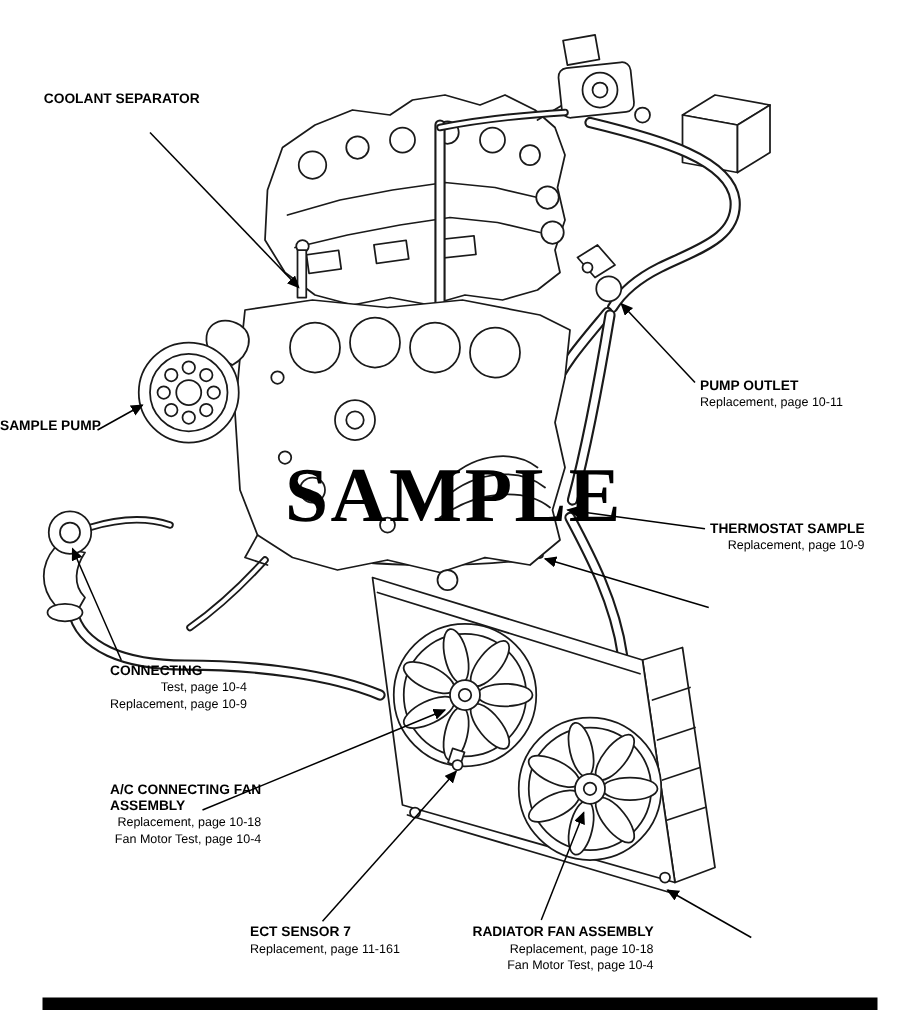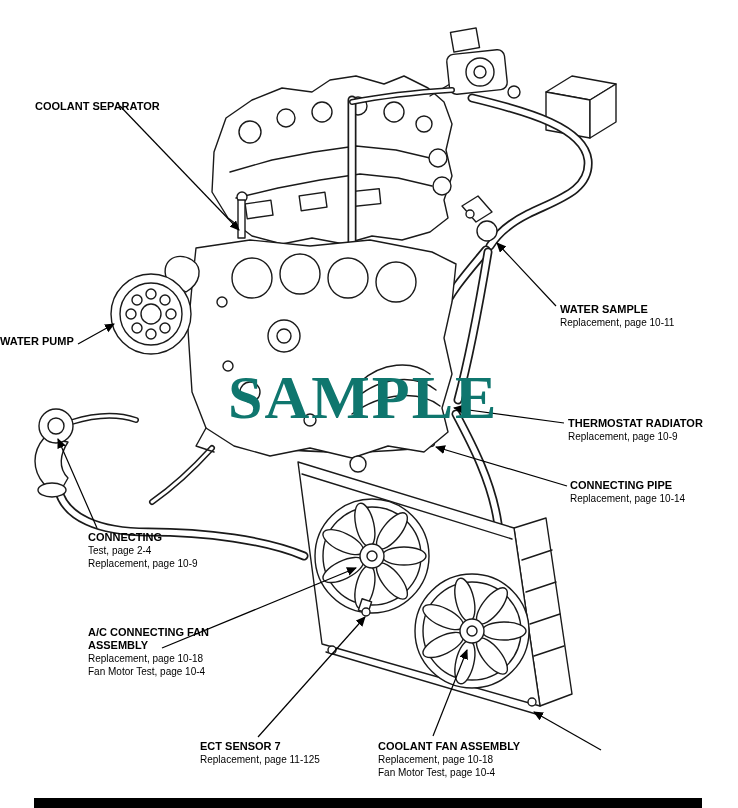--- a/index.html
+++ b/index.html
@@ -18,27 +18,27 @@
   .ln { fill: none; stroke: #1a1a1a; stroke-width: 1.4; stroke-linejoin: round; stroke-linecap: round; }
   .fw { fill: #ffffff; stroke: #1a1a1a; stroke-width: 1.4; stroke-linejoin: round; }
   .hb { fill: none; stroke: #1a1a1a; stroke-width: 9; stroke-linecap: round; }
   .hw { fill: none; stroke: #ffffff; stroke-width: 5.6; stroke-linecap: round; }
   .hb2 { fill: none; stroke: #1a1a1a; stroke-width: 6; stroke-linecap: round; }
   .hw2 { fill: none; stroke: #ffffff; stroke-width: 3; stroke-linecap: round; }
   .leader line { stroke: #000000; stroke-width: 1.2; }
 
   .label { position: absolute; color: #000; }
   .label-title { font-weight: bold; font-size: 11px; line-height: 1.2; white-space: pre-line; }
-  .label-sub { font-size: 10px; line-height: 1.3; white-space: pre-line; }
+  .label-sub { font-size: 10px; line-height: 1.3; white-space: pre-line; text-align: right; }
 
   .watermark {
     position: absolute; left: 228px; top: 362px;
     font-family: "Liberation Serif", serif;
     font-weight: 700; font-size: 62px; letter-spacing: 2px;
-    color: #0f766e;
+    color: #000000;
     pointer-events: none;
   }
   .bottom-bar {
     position: absolute; left: 34px; top: 798px;
     width: 668px; height: 10px; background: #000000;
   }
 </style>
 </head>
 <body>
 
@@ -200,63 +200,59 @@
       <line x1="433" y1="736" x2="467" y2="650" marker-end="url(#arrow)"></line>
       <line x1="601" y1="750" x2="534" y2="712" marker-end="url(#arrow)"></line>
       <line x1="556" y1="306" x2="497" y2="243" marker-end="url(#arrow)"></line>
       <line x1="564" y1="423" x2="454" y2="408" marker-end="url(#arrow)"></line>
       <line x1="567" y1="486" x2="436" y2="447" marker-end="url(#arrow)"></line>
     </g>
   </svg>
 
   <div class="watermark">SAMPLE</div>
 
-  <div class="label" style="left:35px; top:100px">
+  <div class="label" style="left:35px; top:73px">
     <div class="label-title">COOLANT SEPARATOR</div>
   </div>
 
   <div class="label" style="left:0px; top:335px">
-    <div class="label-title">WATER PUMP</div>
+    <div class="label-title">SAMPLE PUMP</div>
   </div>
 
   <div class="label" style="left:88px; top:531px">
     <div class="label-title">CONNECTING</div>
-    <div class="label-sub">Test, page 2-4
+    <div class="label-sub">Test, page 10-4
 Replacement, page 10-9</div>
   </div>
 
   <div class="label" style="left:88px; top:626px">
     <div class="label-title">A/C CONNECTING FAN
 ASSEMBLY</div>
     <div class="label-sub">Replacement, page 10-18
 Fan Motor Test, page 10-4</div>
   </div>
 
   <div class="label" style="left:200px; top:740px">
     <div class="label-title">ECT SENSOR 7</div>
-    <div class="label-sub">Replacement, page 11-125</div>
+    <div class="label-sub">Replacement, page 11-161</div>
   </div>
 
   <div class="label" style="left:378px; top:740px">
-    <div class="label-title">COOLANT FAN ASSEMBLY</div>
+    <div class="label-title">RADIATOR FAN ASSEMBLY</div>
     <div class="label-sub">Replacement, page 10-18
 Fan Motor Test, page 10-4</div>
   </div>
 
 
   <div class="label" style="left:560px; top:303px">
-    <div class="label-title">WATER SAMPLE</div>
+    <div class="label-title">PUMP OUTLET</div>
     <div class="label-sub">Replacement, page 10-11</div>
   </div>
 
   <div class="label" style="left:568px; top:417px">
-    <div class="label-title">THERMOSTAT RADIATOR</div>
+    <div class="label-title">THERMOSTAT SAMPLE</div>
     <div class="label-sub">Replacement, page 10-9</div>
   </div>
 
-  <div class="label" style="left:570px; top:479px">
-    <div class="label-title">CONNECTING PIPE</div>
-    <div class="label-sub">Replacement, page 10-14</div>
-  </div>
 
   <div class="bottom-bar"></div>
 
 </div>
 
 </body></html>

